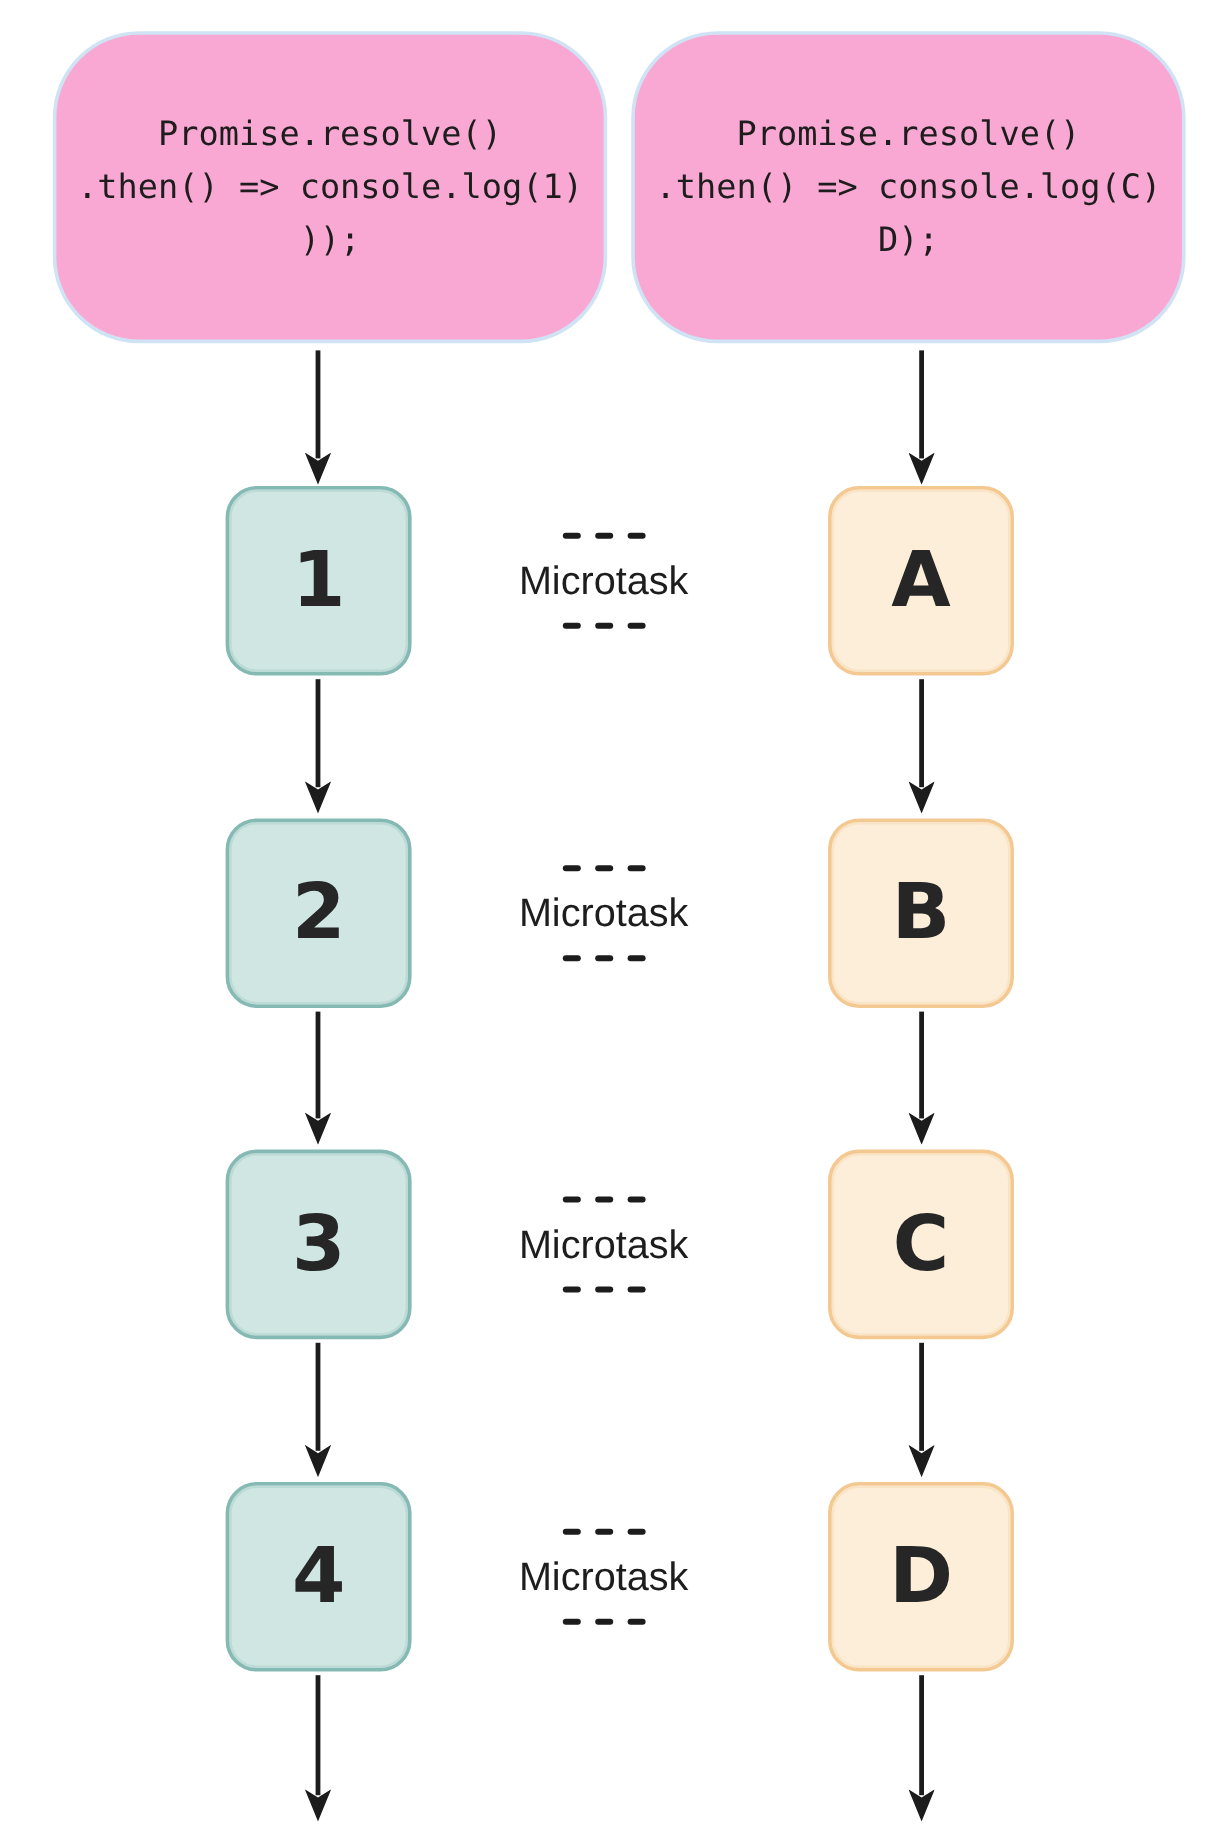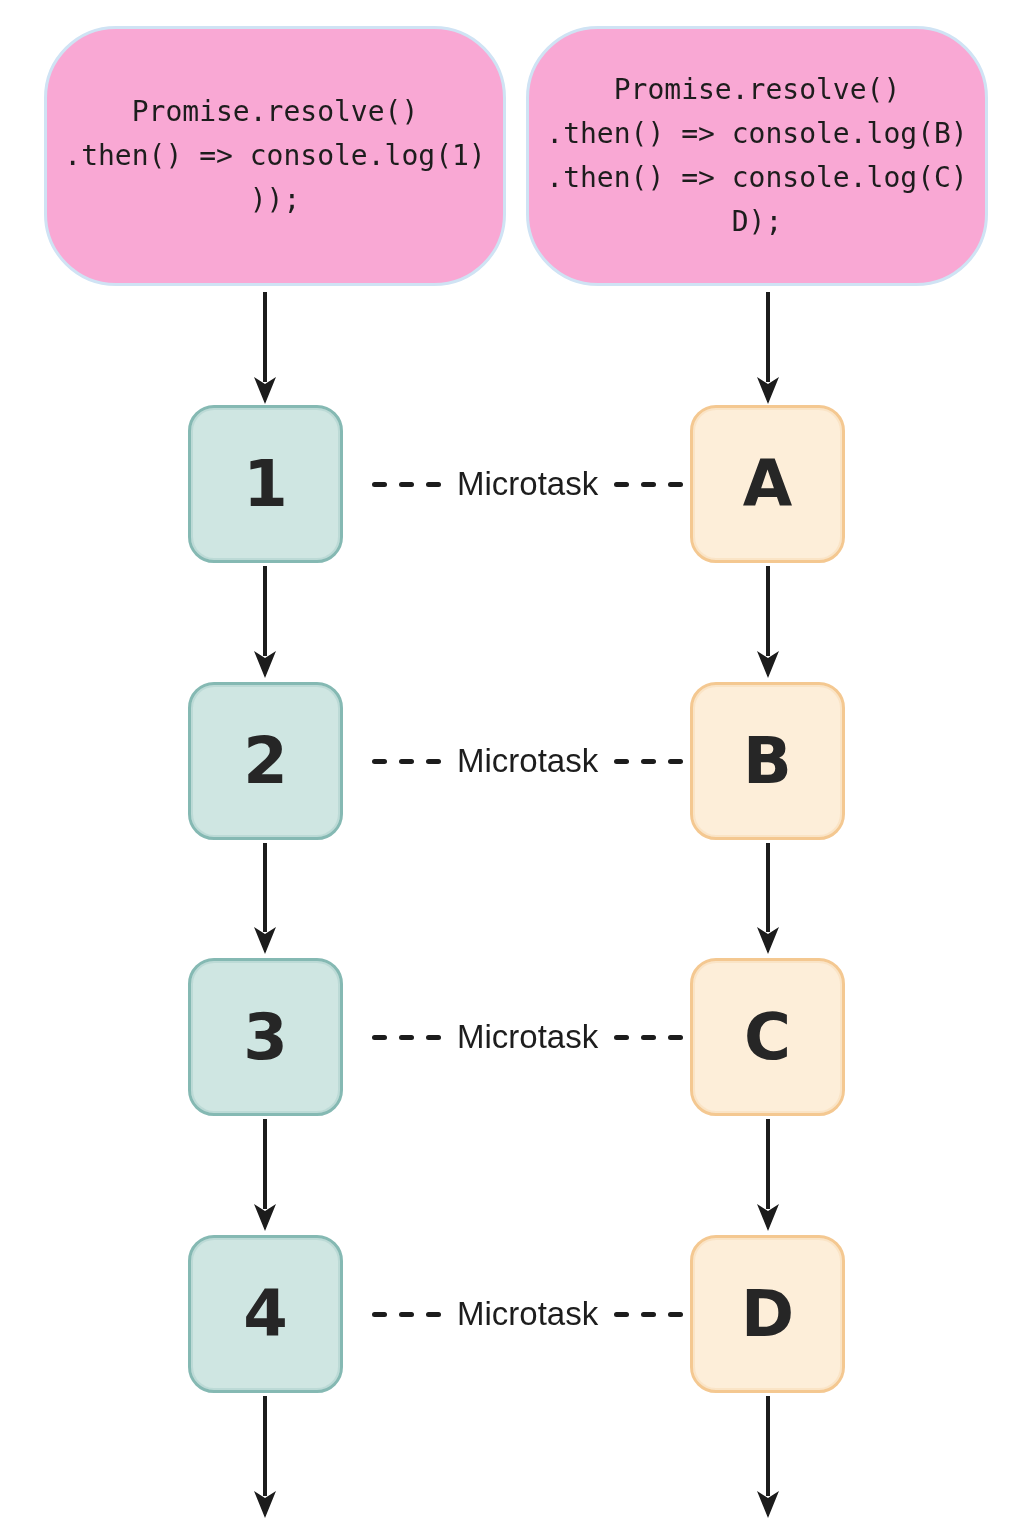--- a/index.html
+++ b/index.html
@@ -66,23 +66,24 @@
   .ax-left  { left: 254px; }
   .ax-right { left: 757px; }
   .a-top  { top: 292px; height: 112px; }
   .a-g1   { top: 566px; height: 112px; }
   .a-g2   { top: 843px; height: 111px; }
   .a-g3   { top: 1119px; height: 112px; }
   .a-end  { top: 1396px; height: 122px; }
 
   
   .connector {
-    position: absolute; left: 372px; width: 328px; height: 44px;
-    display: flex; align-items: center; 
+    position: absolute; left: 339px; width: 328px; height: 44px;
+    display: flex; align-items: center; justify-content: center;
     gap: 16px;
+    flex-direction: column;
   }
   .c-1 { top: 462px; }
   .c-2 { top: 739px; }
   .c-3 { top: 1015px; }
   .c-4 { top: 1292px; }
   .dashes { display: flex; gap: 12px; align-items: center; }
   .dash { width: 15px; height: 5px; background: #1c1c1c; border-radius: 2.5px; }
   .connector .label {
     font-family: "Liberation Sans", sans-serif;
     font-size: 33px; color: #1d1d1d; font-weight: 500;
@@ -95,21 +96,20 @@
 <div class="canvas">
 
   <div class="bubble left">
     <div class="code-line">Promise.resolve()</div>
     <div class="code-line">.then() =&gt; console.log(1)</div>
     <div class="code-line">));</div>
   </div>
 
   <div class="bubble right">
     <div class="code-line">Promise.resolve()</div>
-    <div class="code-line">.then() =&gt; console.log(B)</div>
     <div class="code-line">.then() =&gt; console.log(C)</div>
     <div class="code-line">D);</div>
   </div>
 
   <div class="arrow ax-left a-top">
       <div class="shaft"></div>
       <div class="head"></div>
     </div>
   <div class="arrow ax-right a-top">
       <div class="shaft"></div>

